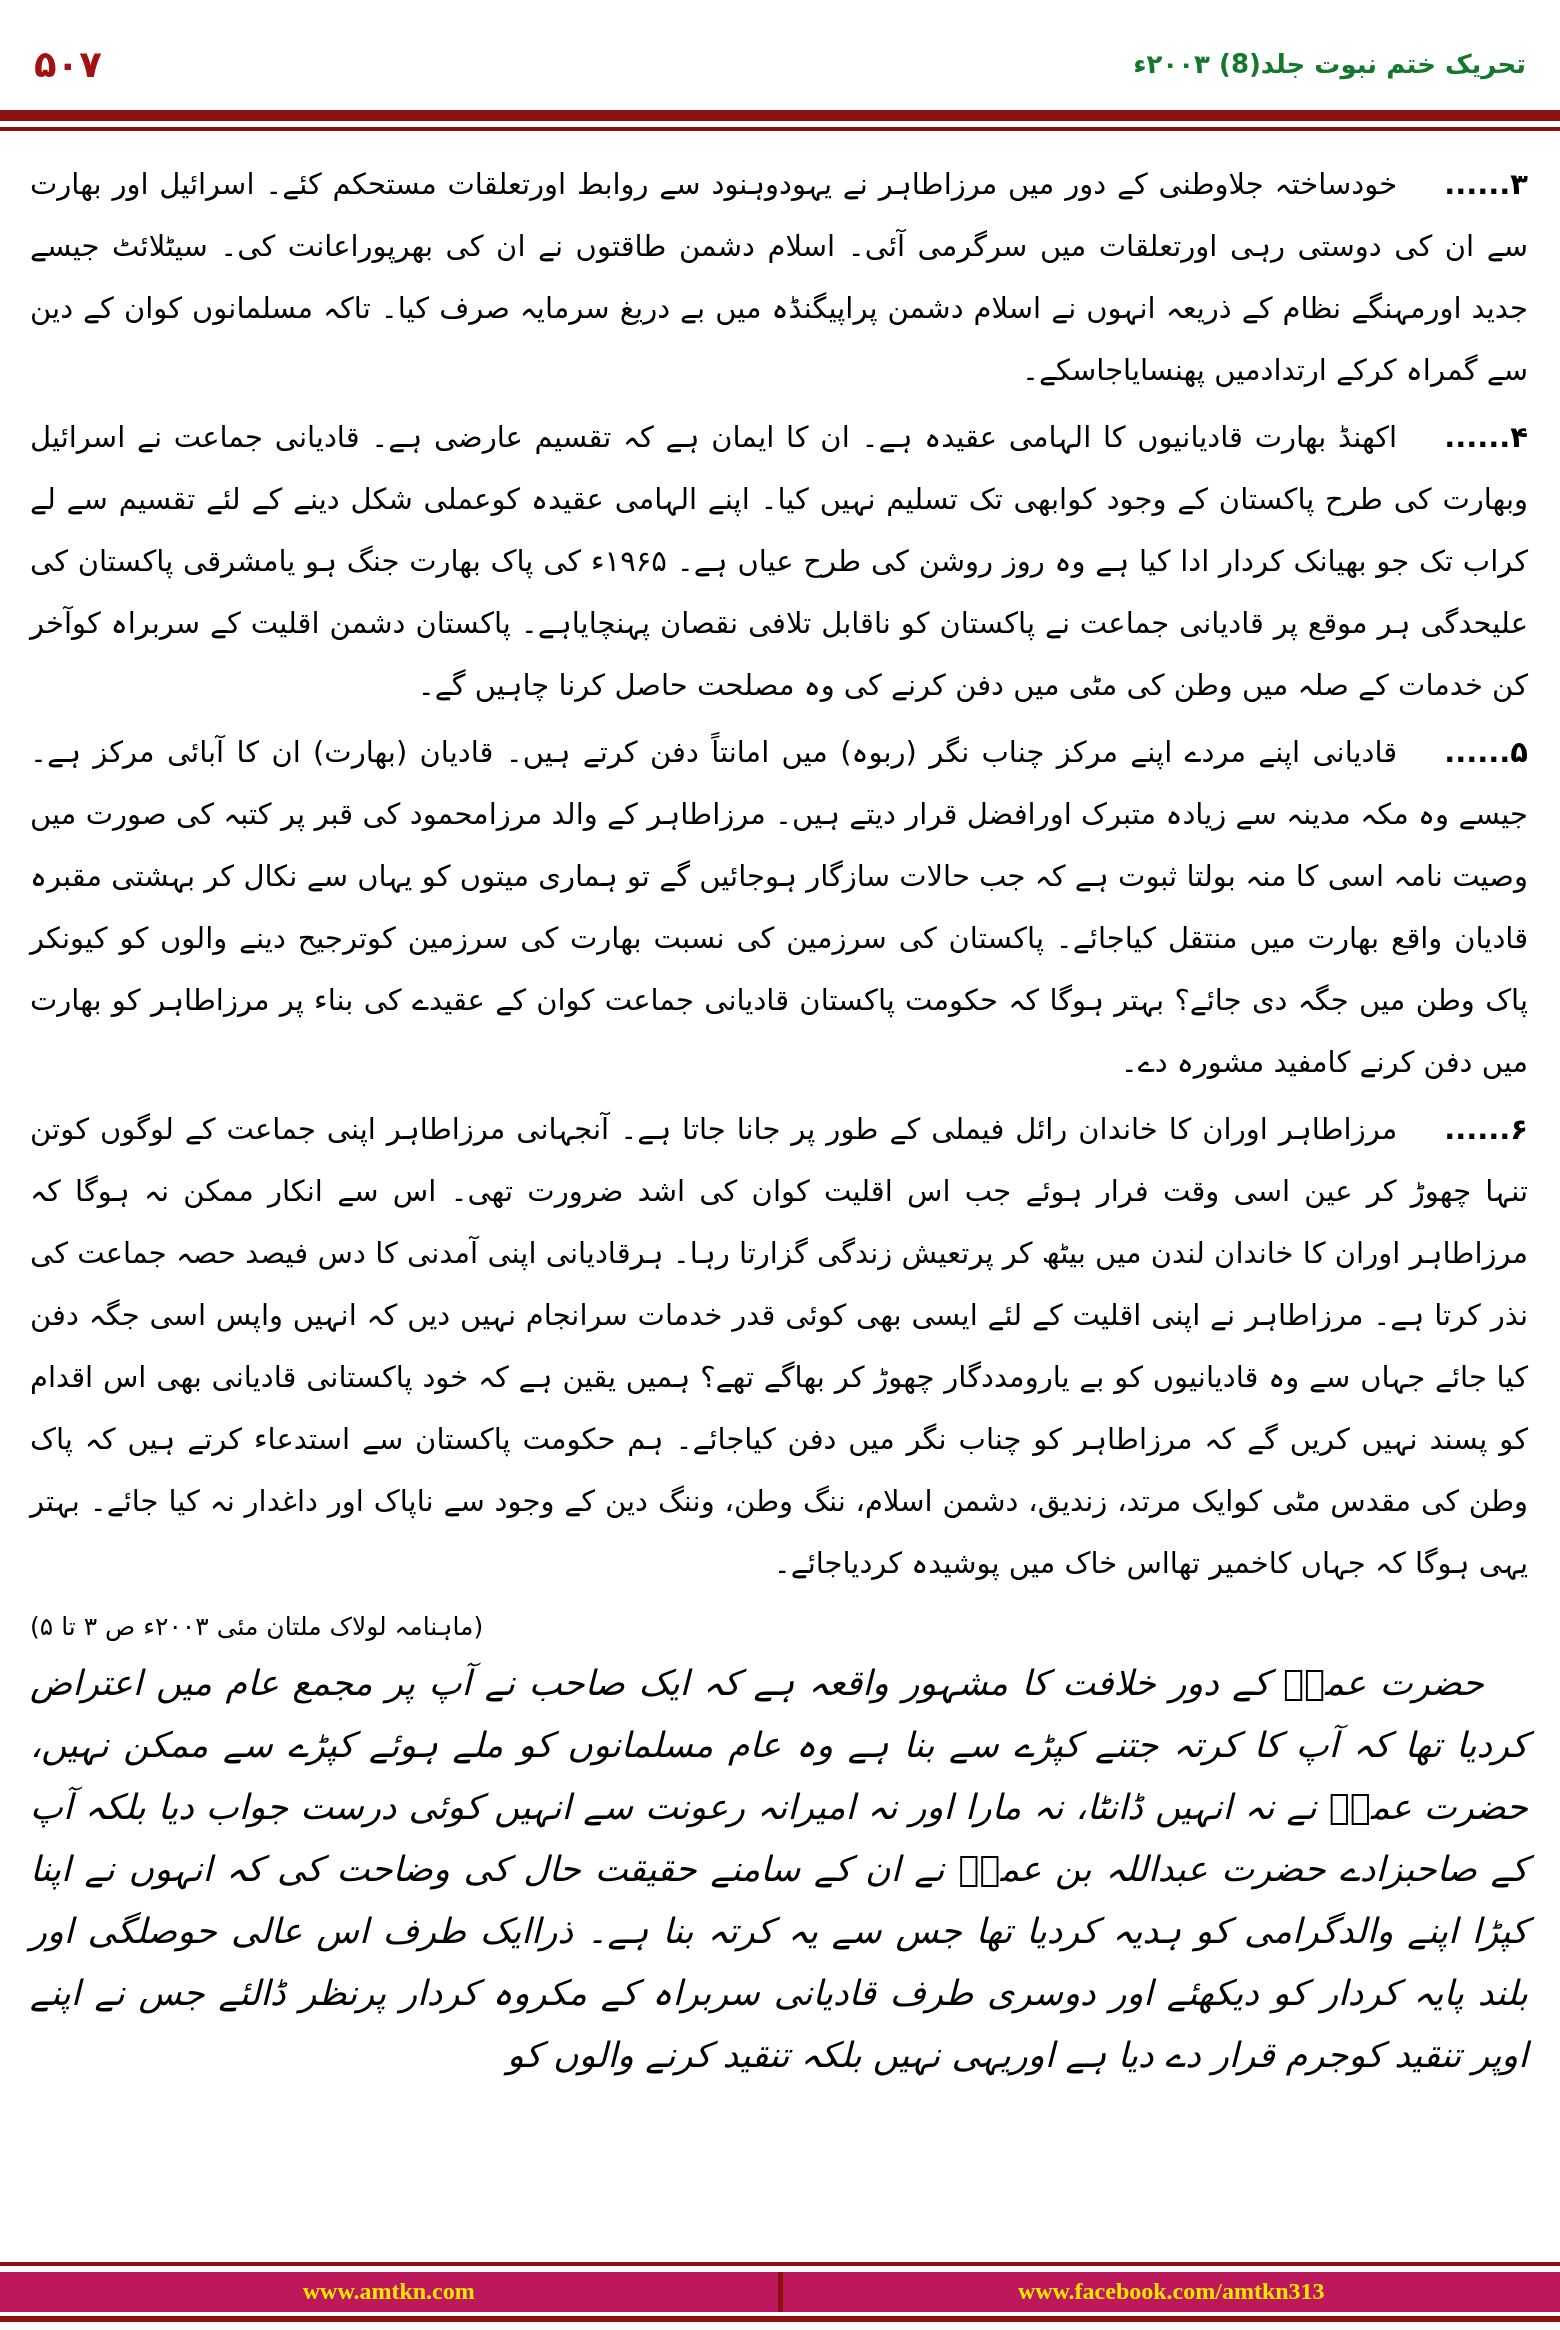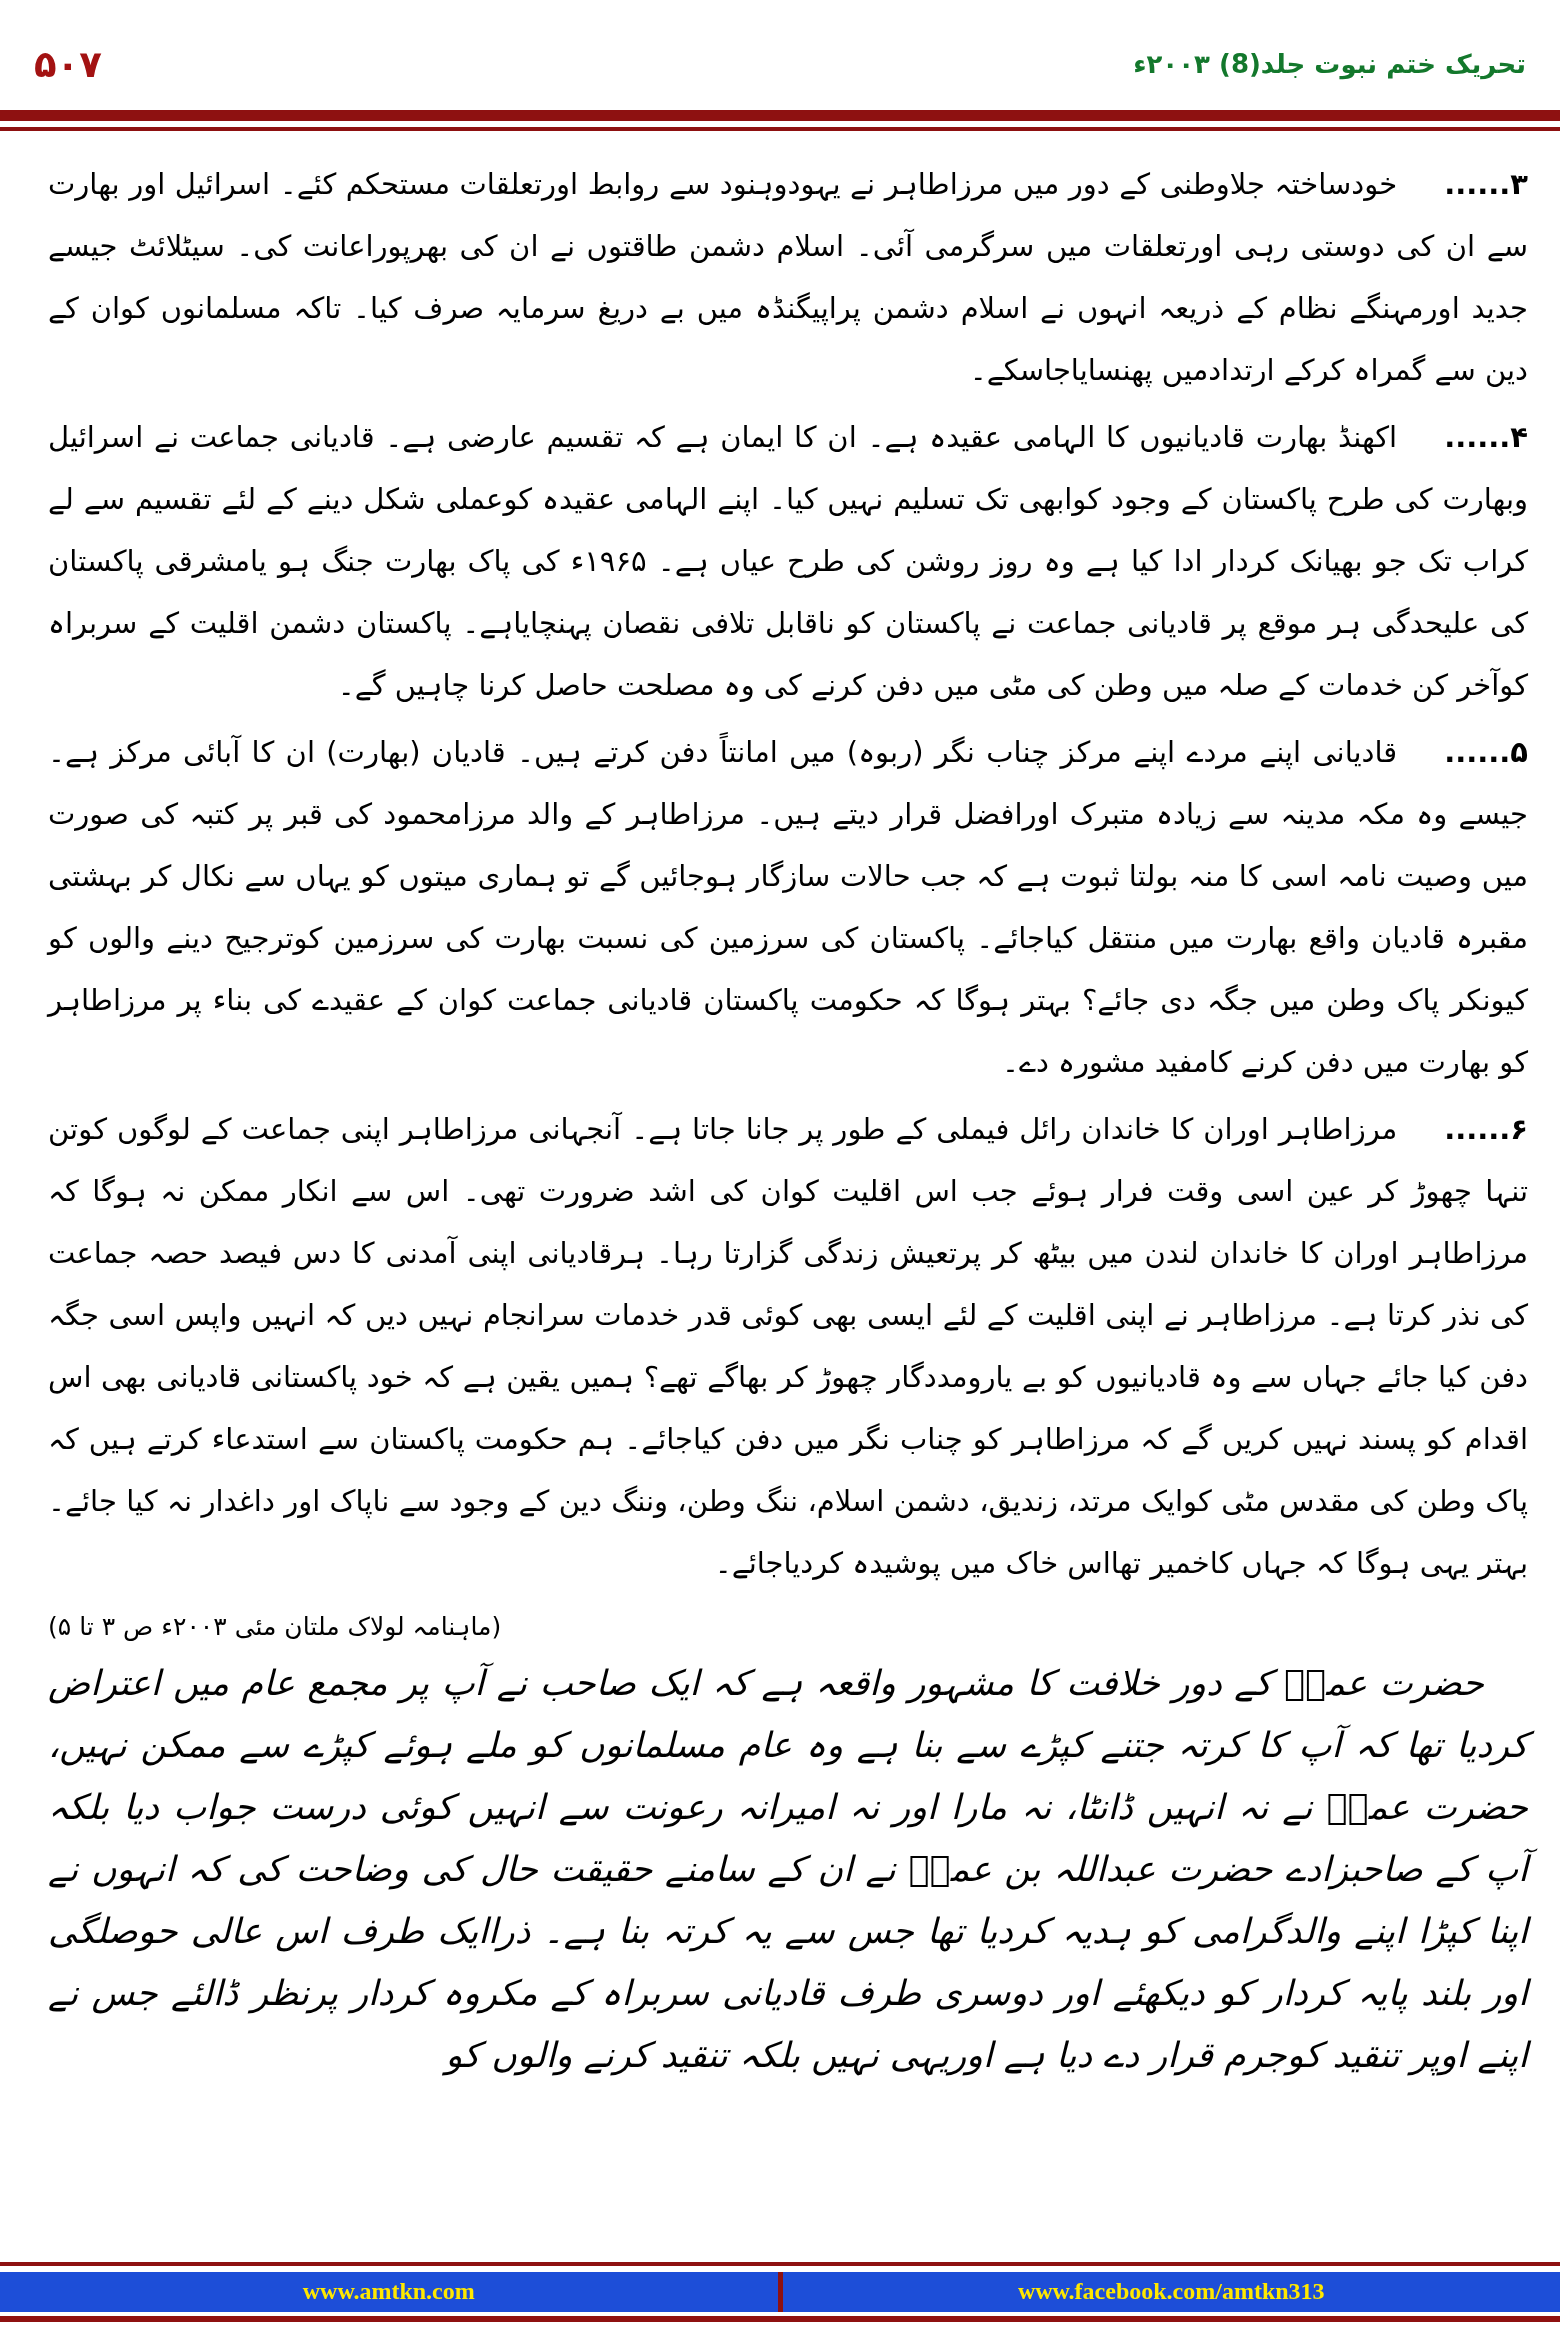--- a/index.html
+++ b/index.html
@@ -19,21 +19,21 @@
   .header .pageno{
     color:#a31212;font-size:37px;font-weight:bold;line-height:1;
   }
   .rule{background:#8e1111;width:100%;}
   .rule-thick{height:11.8px;}
   .rule-gap{height:5.9px;background:#fff;}
   .rule-thin{height:3.4px;}
   
   .main{
     flex:1;overflow:hidden;
-    padding:22px 32px 0 48px;
+    padding:22px 32px 0 30px;
     text-align:justify;
   }
   .item{
     margin:0 0 5px 0;
     font-size:29px;line-height:62px;
   }
   .item .num{
     font-weight:bold;margin-left:47px;letter-spacing:1.7px;
   }
   .citation{
@@ -51,21 +51,21 @@
     font-size:35px;line-height:62px;
     text-indent:44px;
     font-style:italic;
   }
   
   .footer{margin-top:auto;}
   .redbar{
     display:flex;background:#8e1111;gap:5px;height:40px;margin-top:5.9px;
   }
   .redbar .cell{
-    flex:1;background:#1d4ed8;display:flex;align-items:center;justify-content:center;
+    flex:1;background:#be185d;display:flex;align-items:center;justify-content:center;
     font-family:"Liberation Serif",serif;font-size:24px;font-weight:bold;
     direction:ltr;white-space:nowrap;
   }
   .cell.yellow{color:#ffe800;}
   .cell.white{color:#ffffff;}
   .bottom-strip{height:6.7px;background:#8e1111;margin-top:4.2px;}
   .bottom-white{height:7.6px;background:#ffffff;}
 </style>
 </head>
 <body>

